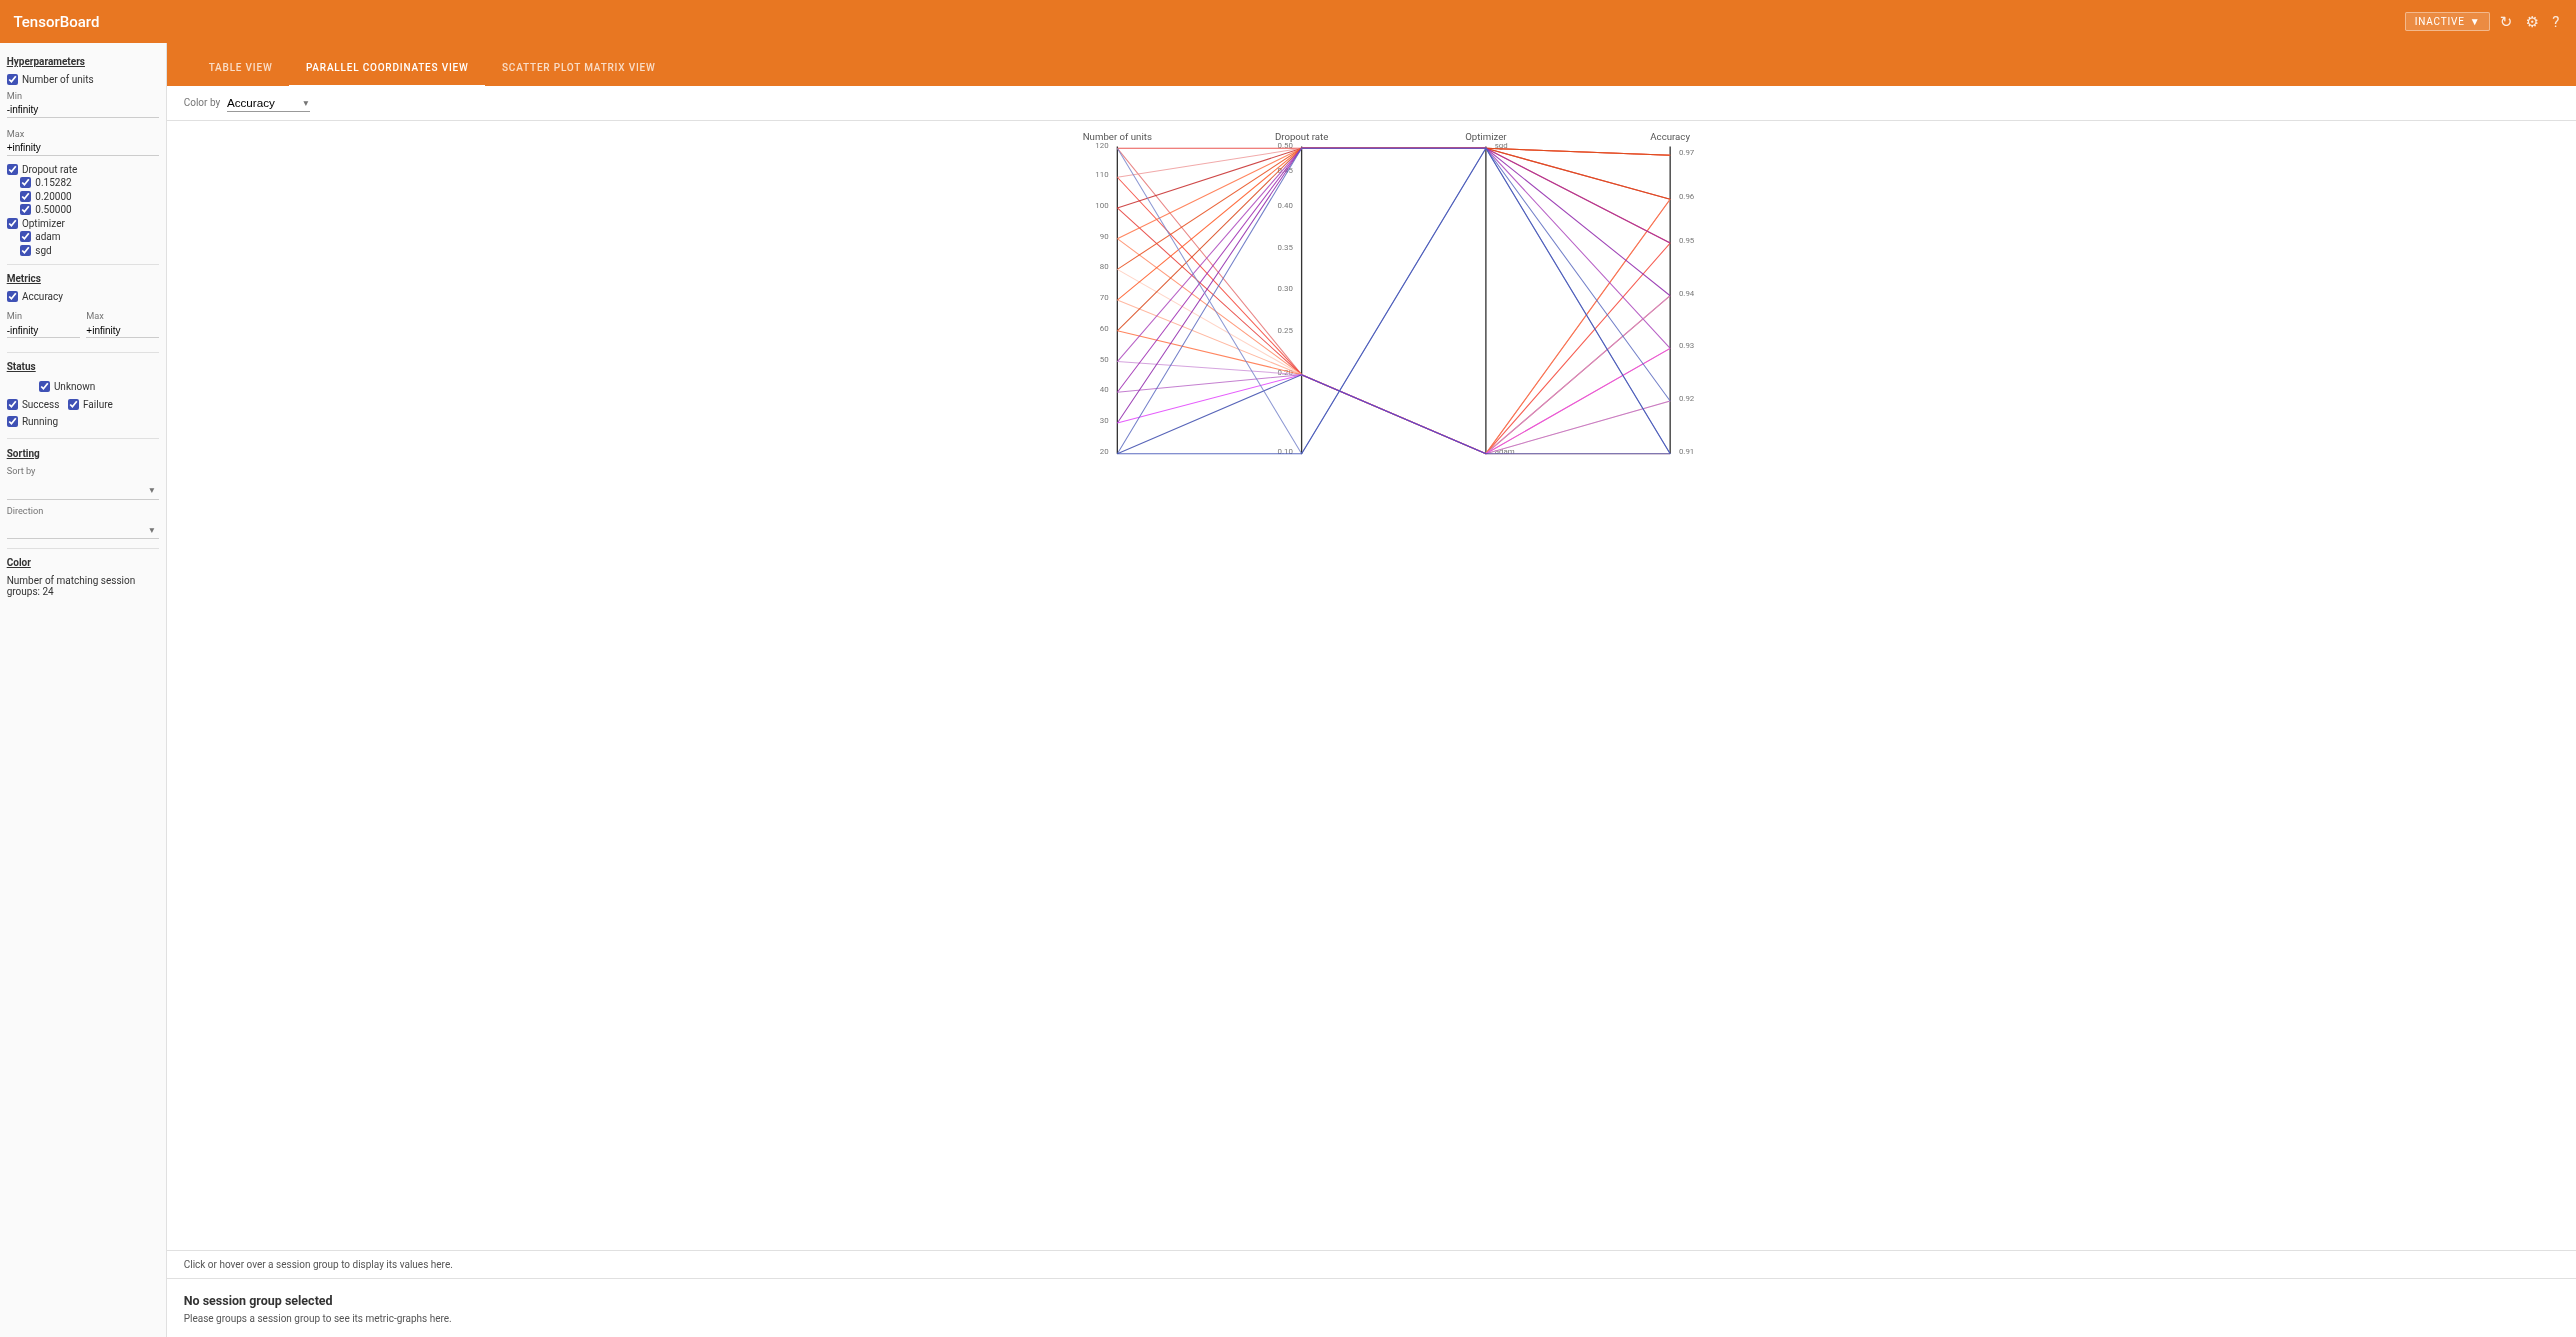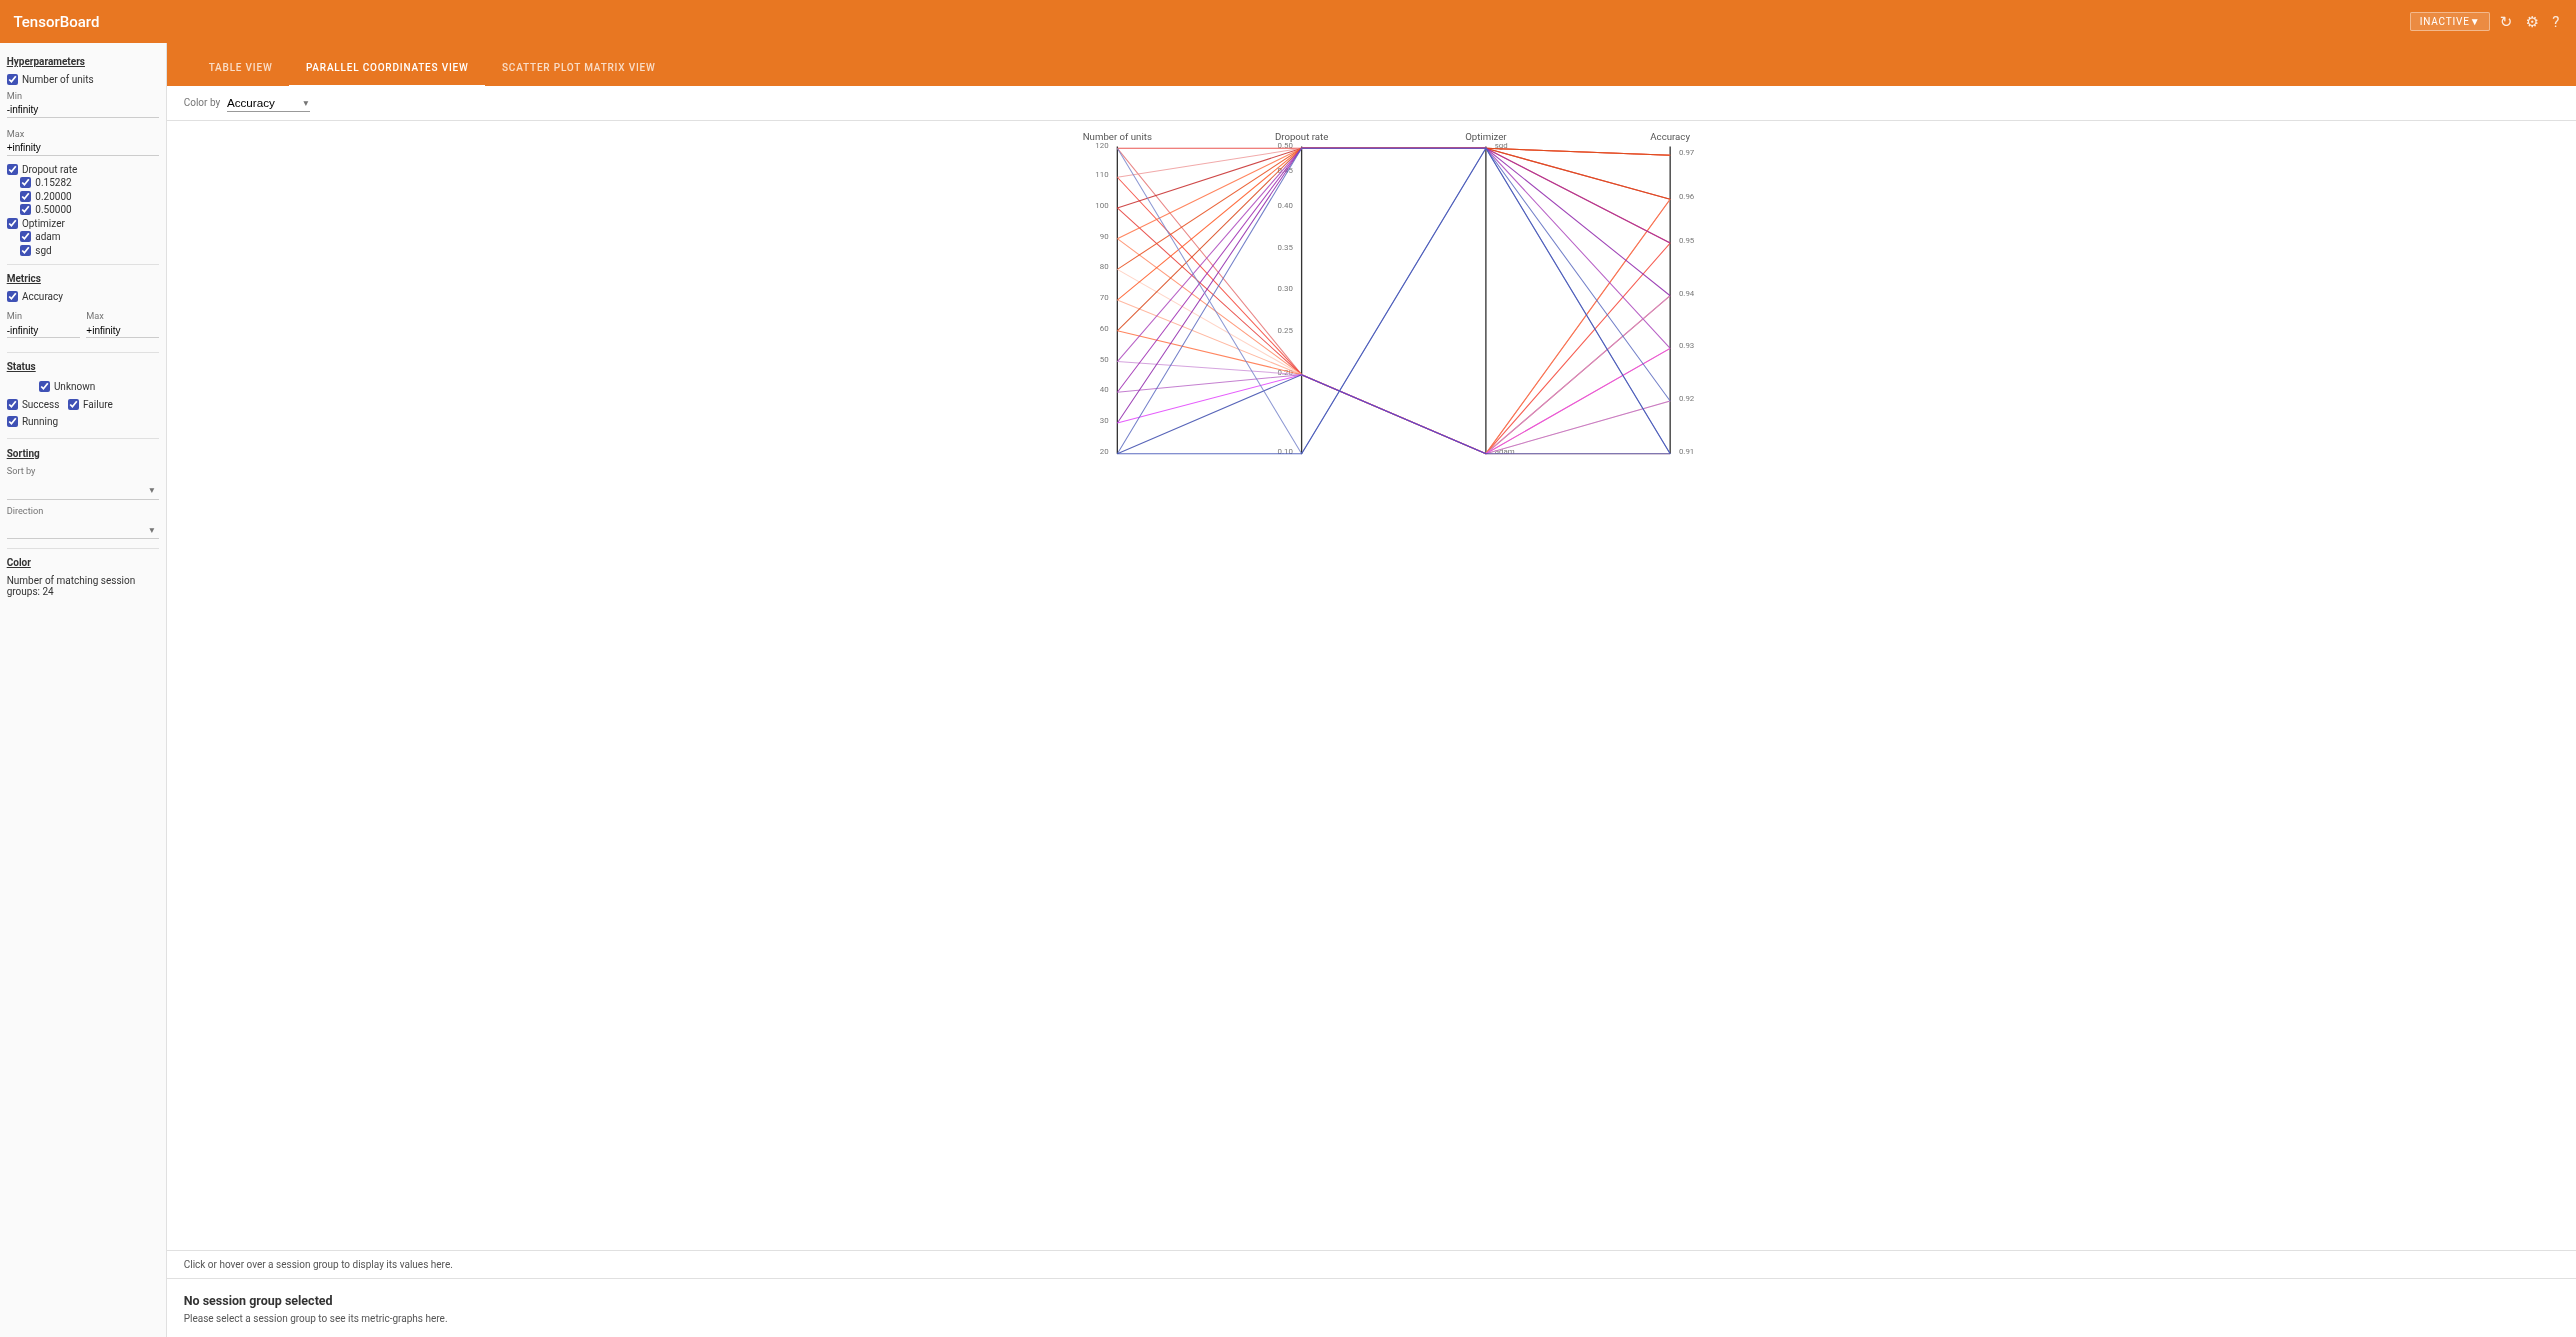--- a/index.html
+++ b/index.html
@@ -48,20 +48,21 @@
     .topnav-status {
       background: rgba(255,255,255,0.15);
       border: 0.8px solid rgba(255,255,255,0.4);
       color: white;
       padding: 3.3px 8.3px;
       font-size: 10px;
       letter-spacing: 0.8px;
       border-radius: 1.7px;
       display: flex;
       align-items: flex-end;
+      gap: 5px;
     }
     .topnav-icon {
       color: rgba(255,255,255,0.85);
       font-size: 15px;
       cursor: pointer;
       padding: 3.3px;
     }
 
     
     .main-layout {
@@ -496,18 +497,18 @@
         </svg>
       </div>
     </div>
 
     <div class="info-bar">
       <span>Click or hover over a session group to display its values here.</span>
     </div>
 
     <div class="session-panel">
       <div class="session-panel-title">No session group selected</div>
-      <div class="session-panel-desc">Please select a session group to see its metric-graphs here.</div>
+      <div class="session-panel-desc">Please groups a session group to see its metric-graphs here.</div>
     </div>
 
   </div>
 </div>
 
 
 </body></html>

